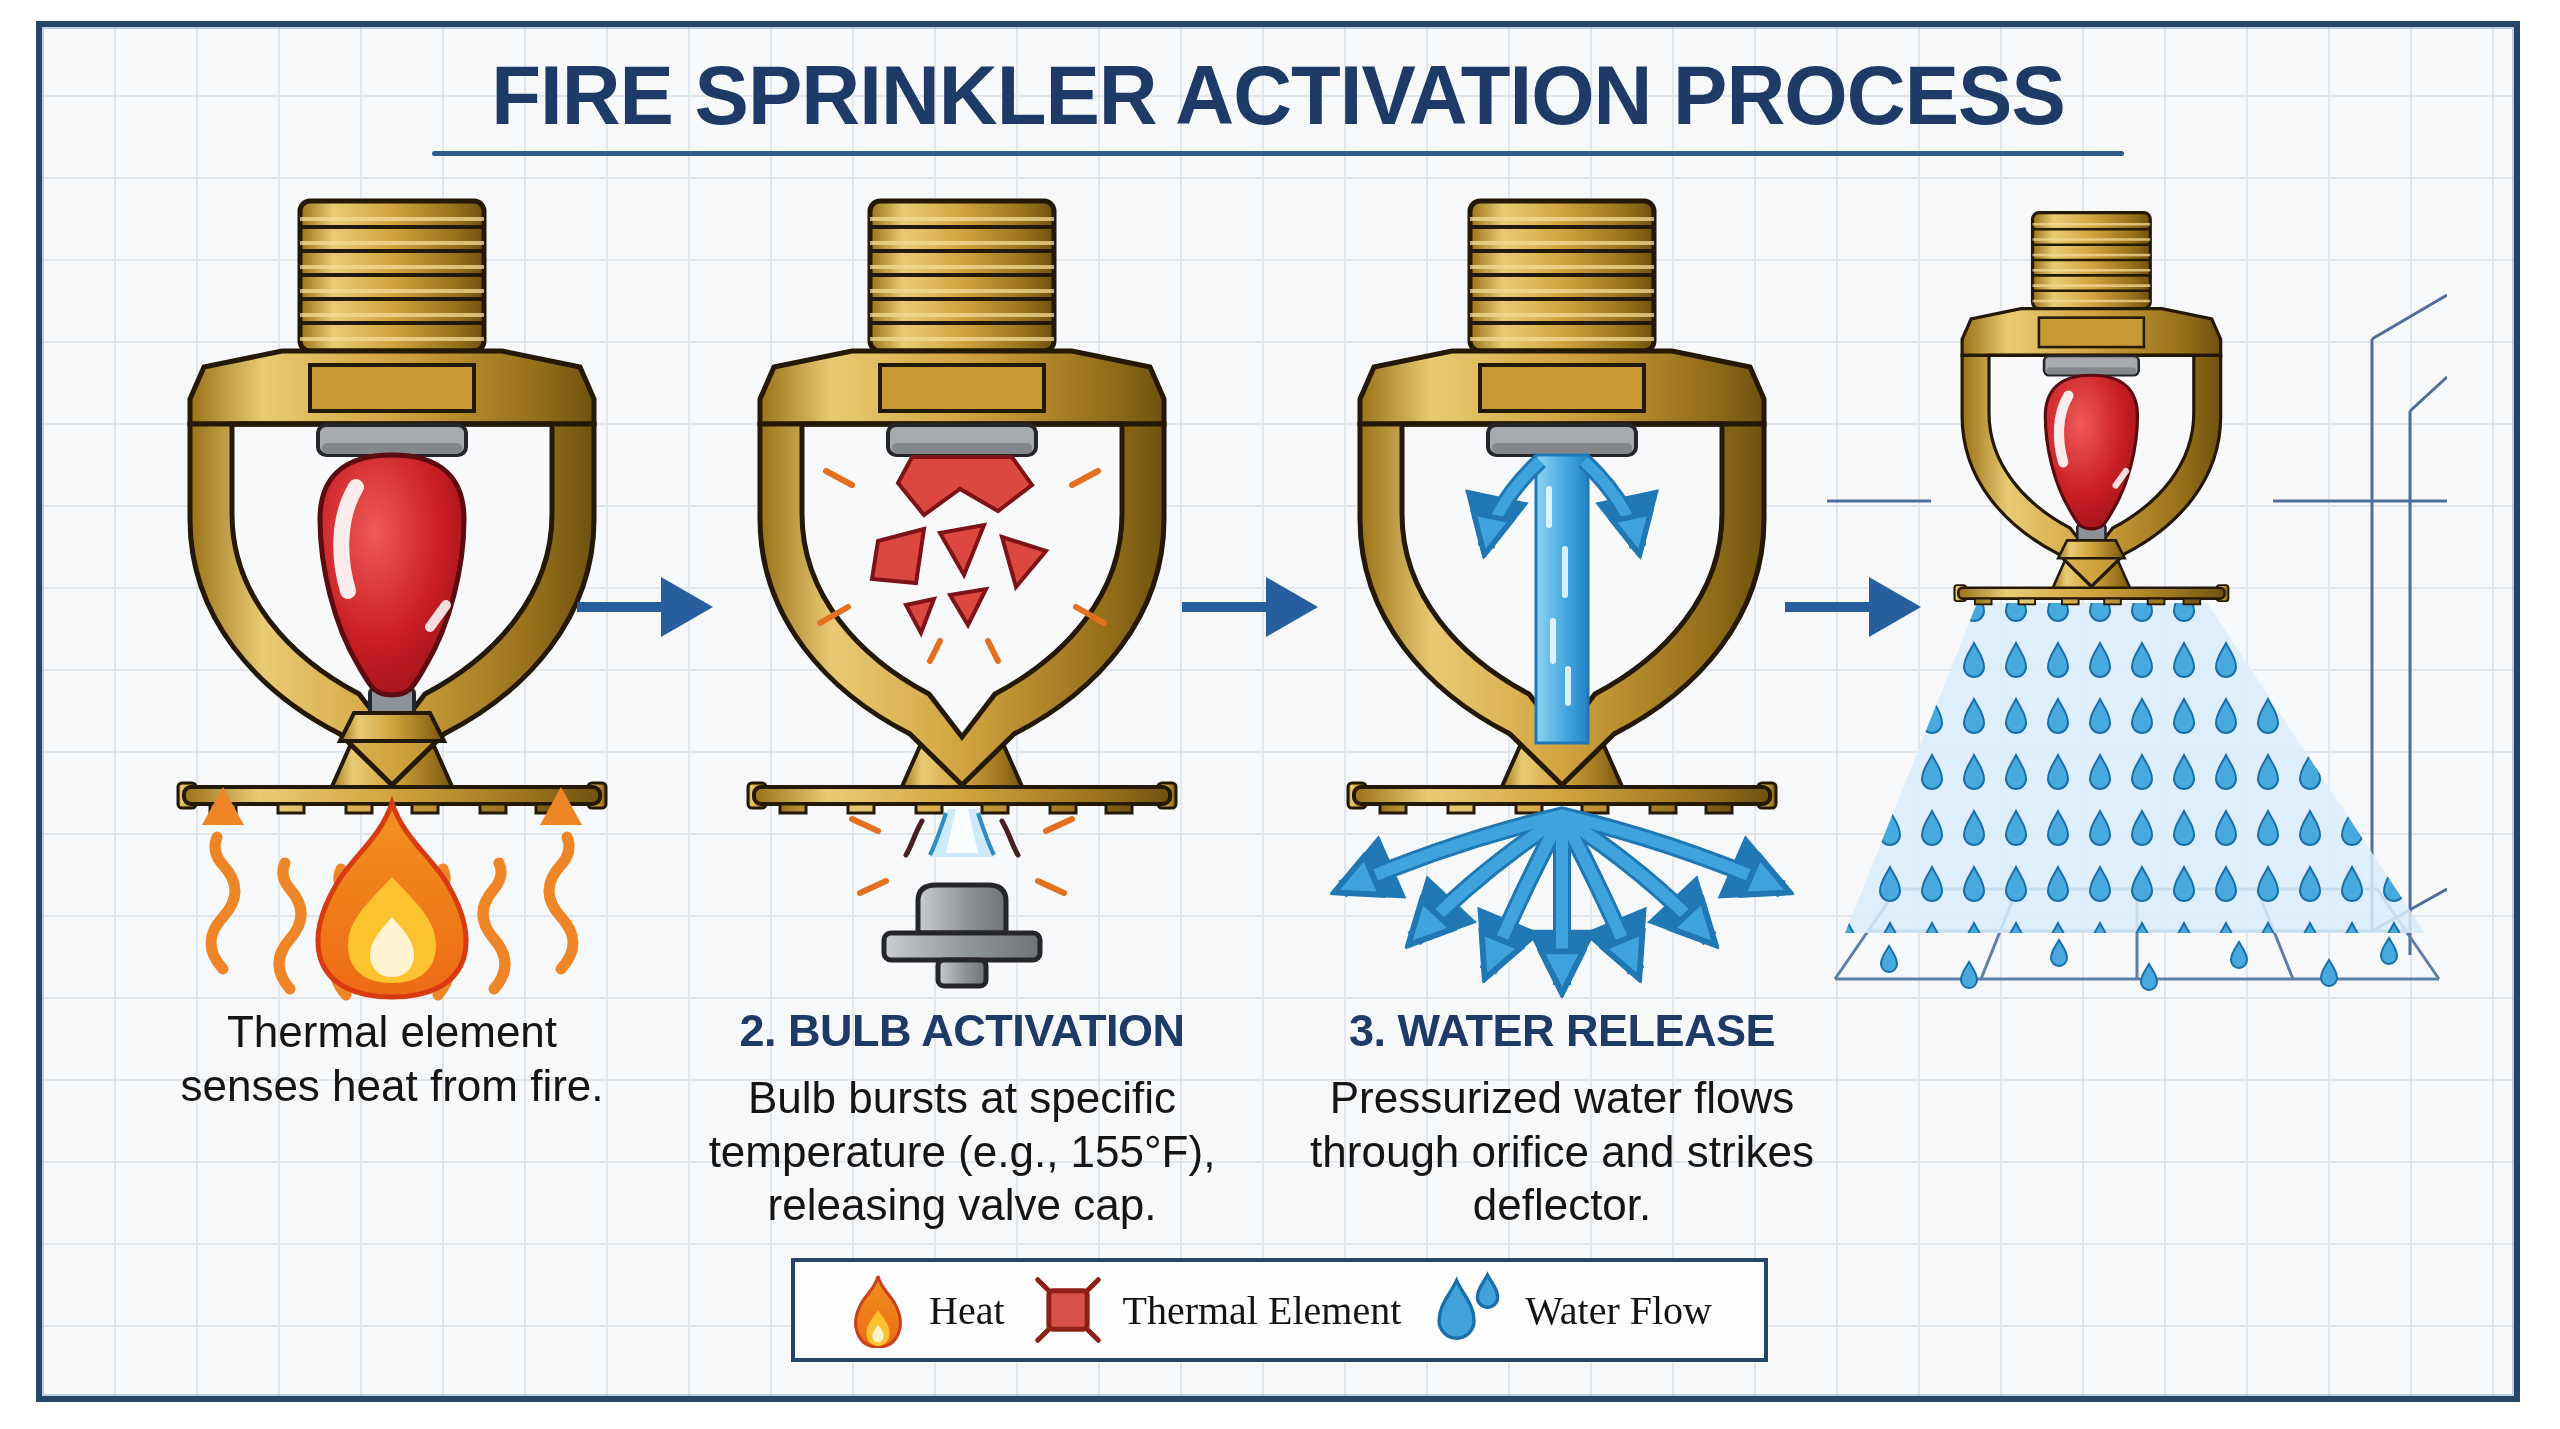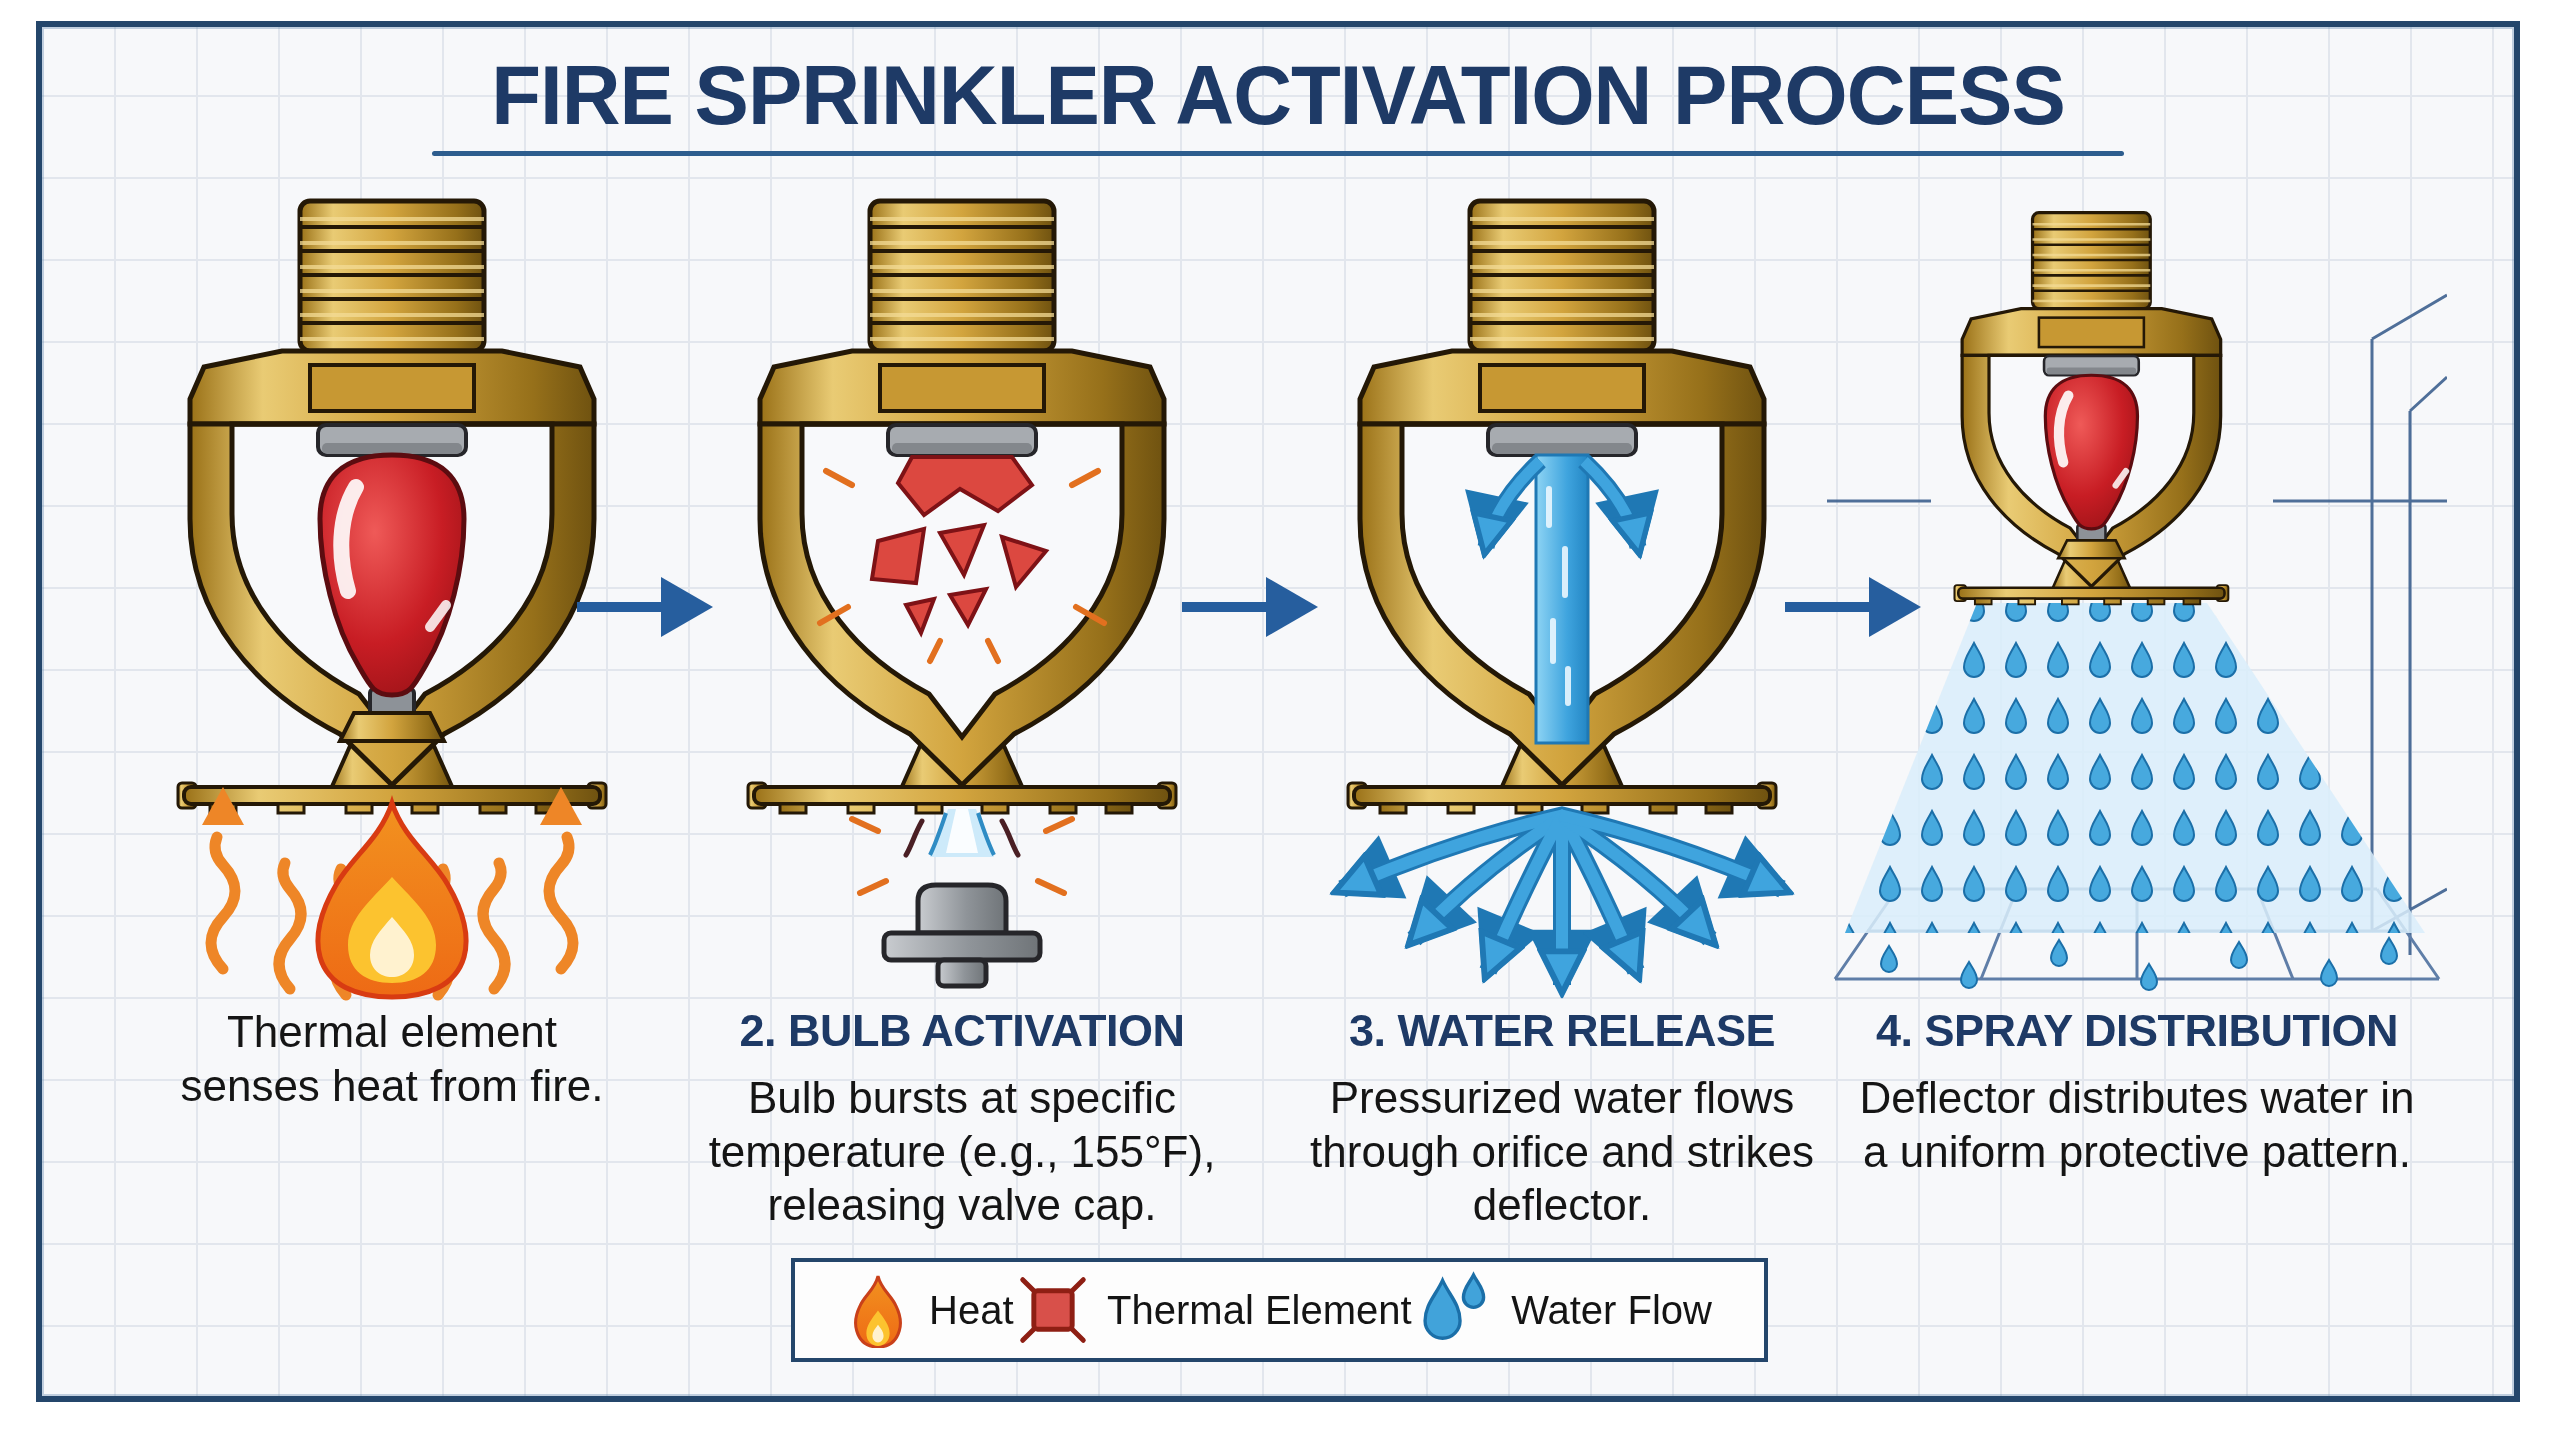--- a/index.html
+++ b/index.html
@@ -16,21 +16,21 @@
   .title-rule{width:1692px;height:5px;background:#2d5d8e;margin:12px auto 0;border-radius:3px;}
   .panel{position:absolute;top:162px;}
   .flow-arrow{position:absolute;top:540px;}
   .caption{position:absolute;top:978px;width:600px;text-align:center;}
   .caption h3{margin:0 0 14px 0;font-size:45px;font-weight:700;color:#1e3a66;letter-spacing:-.5px;}
   .caption p{margin:0 auto;font-size:44px;line-height:1.22;color:#151515;}
   .cap-1 p{max-width:480px;} .cap-2 p{max-width:568px;}
   .cap-3 p{max-width:528px;} .cap-4 p{max-width:568px;}
   .legend{position:absolute;left:749px;top:1231px;width:977px;height:104px;box-sizing:border-box;
     border:4px solid #24466b;background:#fdfdfd;display:flex;align-items:center;
-    justify-content:space-between;padding:0 52px;}
+    justify-content:space-between;padding:0 52px;font-family:Liberation Serif, serif;}
   .legend-item{display:flex;align-items:center;gap:20px;}
   .legend-item span{font-size:40px;font-weight:500;color:#141414;}
 </style>
 </head>
 <body>
 
 <svg width="0" height="0" style="position:absolute" aria-hidden="true">
 <defs>
   <linearGradient id="brassH" x1="0" y1="0" x2="1" y2="0">
     <stop offset="0" stop-color="#9a7117"></stop>
@@ -227,24 +227,20 @@
   <div class="caption cap-1" style="left:50px">
     <p>Thermal element senses heat from fire.</p>
   </div>
   <div class="caption cap-2" style="left:620px">
     <h3>2. BULB ACTIVATION</h3>
     <p>Bulb bursts at specific temperature (e.g., 155°F), releasing valve cap.</p>
   </div>
   <div class="caption cap-3" style="left:1220px">
     <h3>3. WATER RELEASE</h3>
     <p>Pressurized water flows through orifice and strikes deflector.</p>
-  </div>
-  <div class="caption cap-4" style="left:1795px">
-    <h3>4. SPRAY DISTRIBUTION</h3>
-    <p>Deflector distributes water in a uniform protective pattern.</p>
   </div>
 
   <div class="legend">
     <div class="legend-item">
       <svg width="62" height="76" viewBox="0 0 120 150">
         <path d="M60,8 C66,34 86,46 95,66 C103,82 107,100 102,116 C95,140 79,148 60,148 C41,148 25,140 18,116 C13,100 17,82 25,66 C34,46 54,34 60,8 Z" fill="url(#flameGrad)" stroke="#c9401a" stroke-width="6"></path>
         <path d="M60,76 C72,92 83,105 83,121 C83,137 72,146 60,146 C48,146 37,137 37,121 C37,105 48,92 60,76 Z" fill="#fcc32f"></path>
         <path d="M60,104 C66,112 71,118 71,126 C71,134 66,139 60,139 C54,139 49,134 49,126 C49,118 54,112 60,104 Z" fill="#fff2cf"></path>
       </svg>
       <span>Heat</span>

